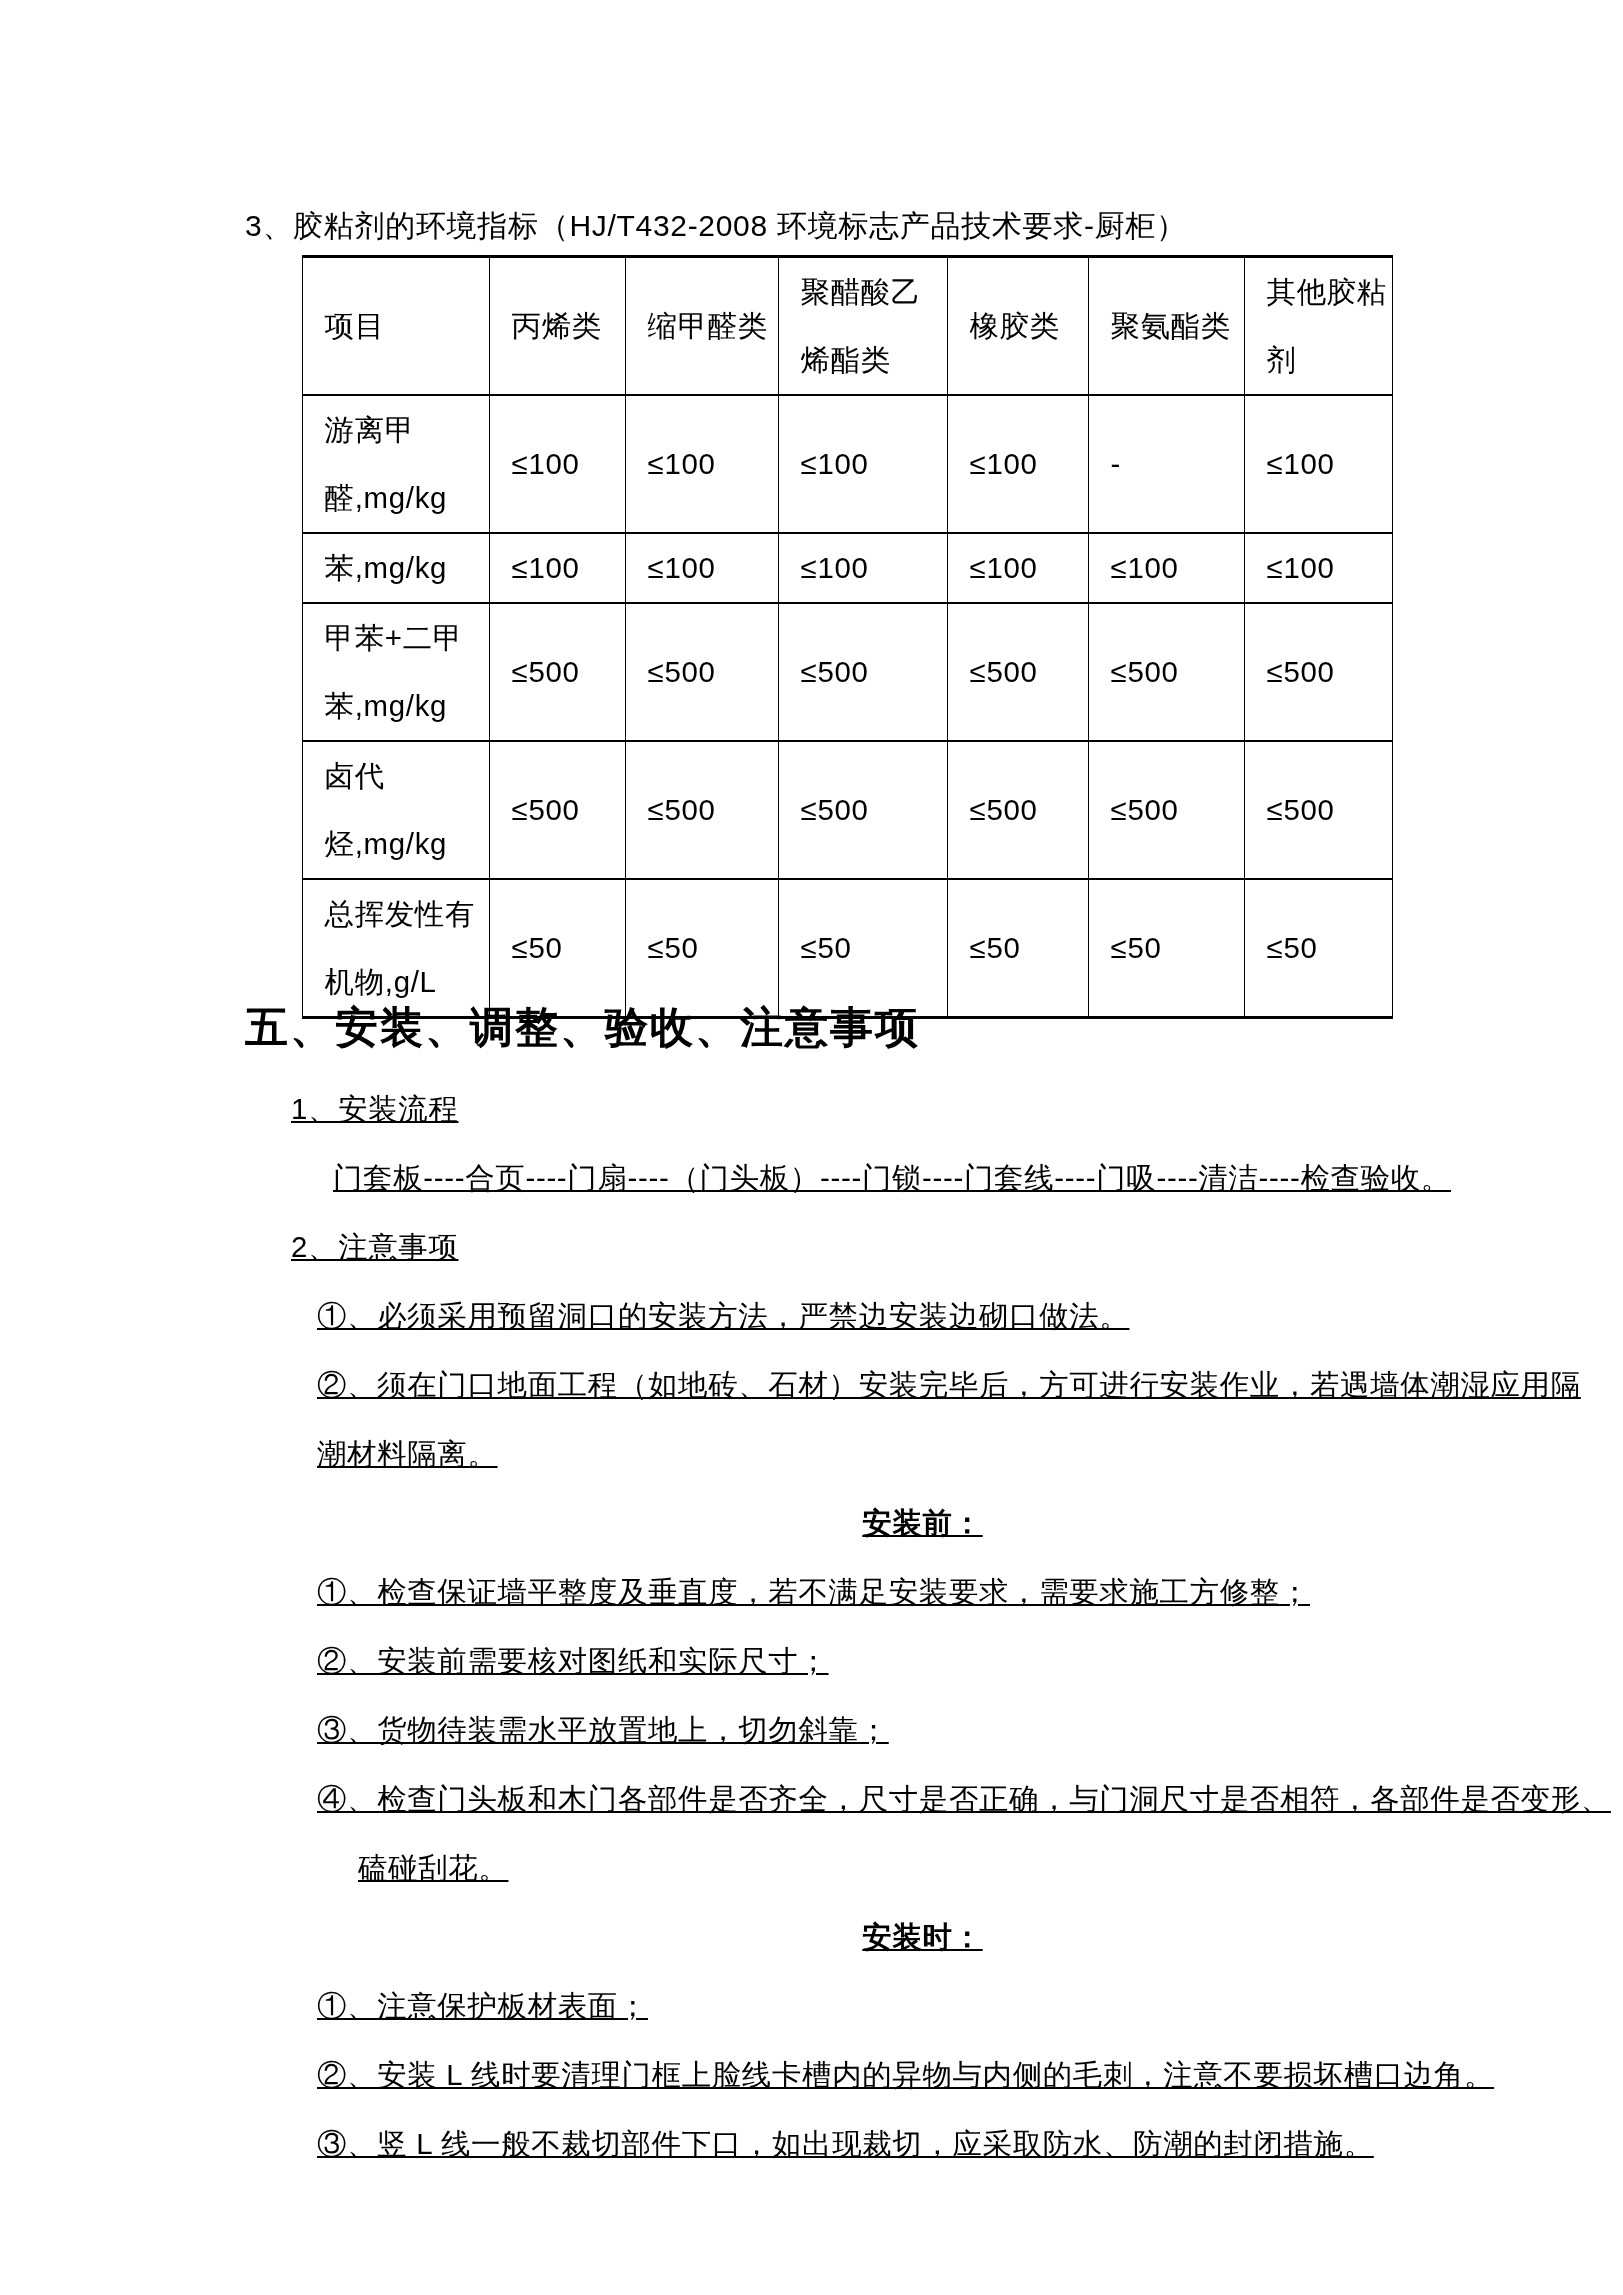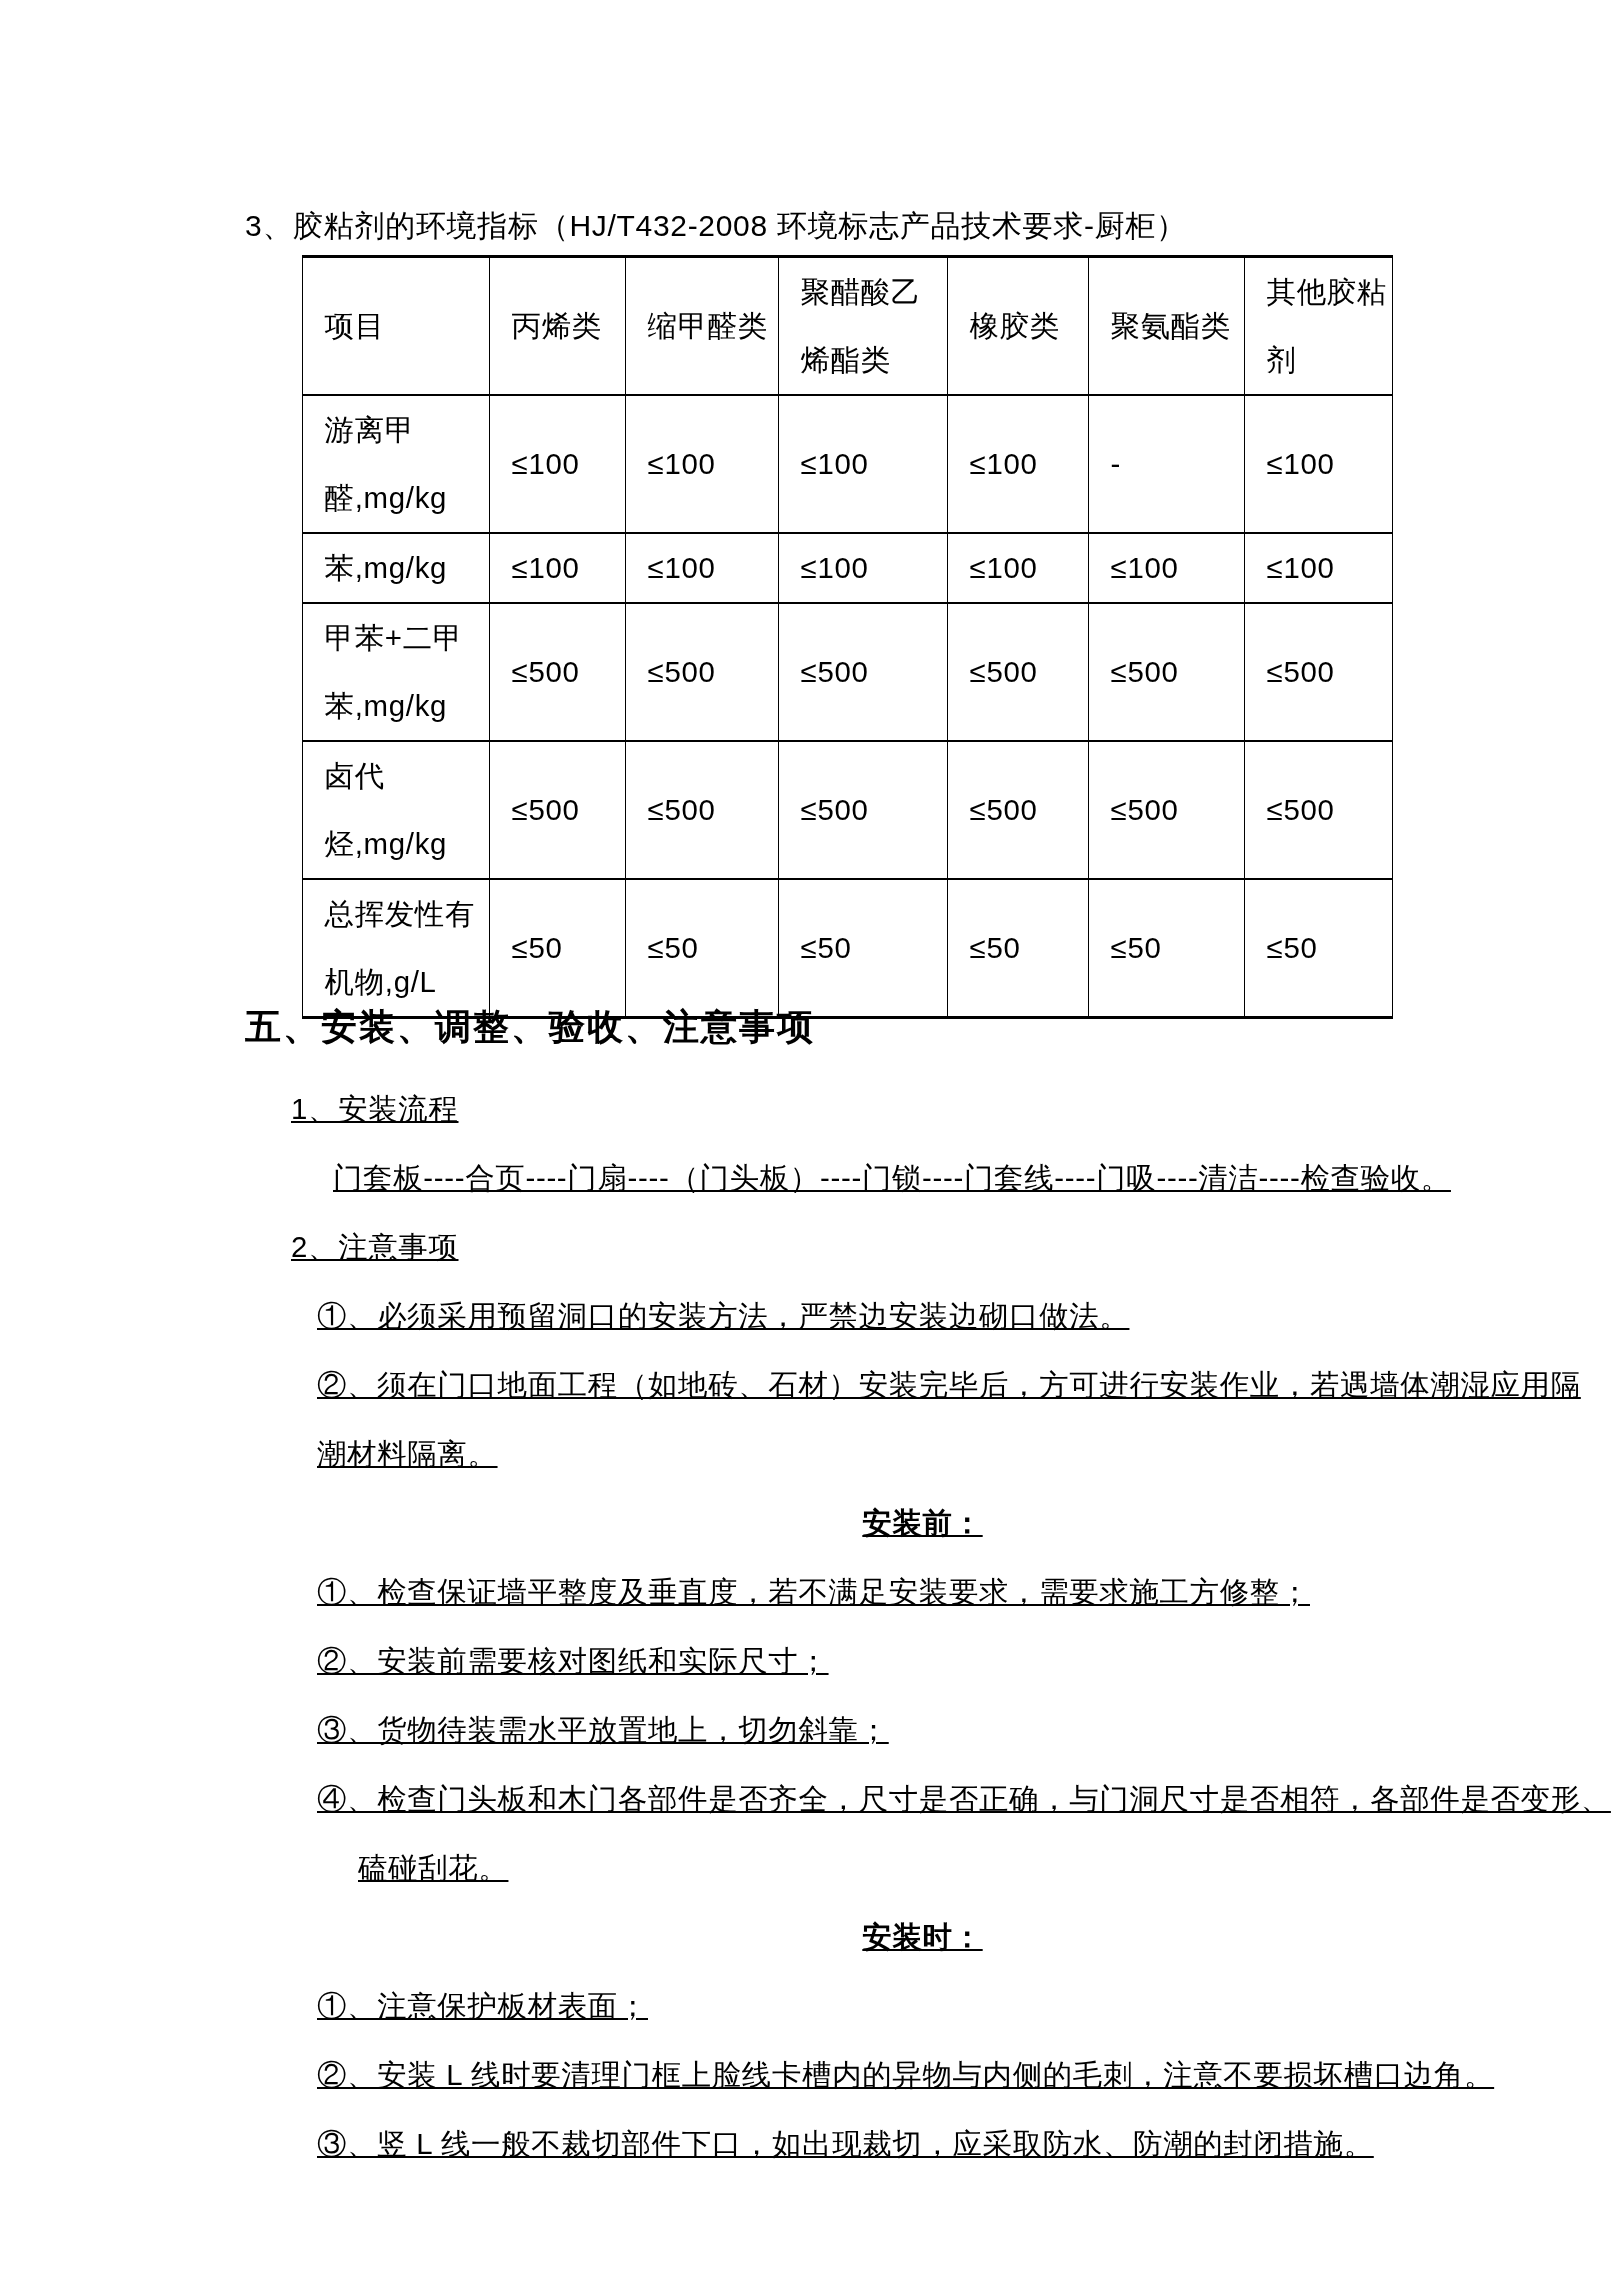--- a/index.html
+++ b/index.html
@@ -31,21 +31,21 @@
     overflow:hidden;
   }
   tr.r-head  { height:131px; }
   tr.r1 { height:128px;padding-left:48px; }
   tr.r2 { height:70px; }
   tr.r3 { height:121px; }
   tr.r4 { height:126px; }
   tr.r5 { height:128px; }
   .heading {
     position:absolute; left:245px; top:1002px;
-    font-size:36px; line-height:50px; font-weight:bold;
+    font-size:43px; line-height:50px; font-weight:bold;
     letter-spacing:2px; white-space:nowrap;
   }
   .body-block {
     position:absolute; left:245px; top:1074px; width:1283px;
     font-size:29.4px;
   }
   .bline { line-height:69px; white-space:nowrap; letter-spacing:0.7px;text-decoration:underline; }
   .ind-a { margin-left:46px; }
   .ind-b { margin-left:72px; }
   .ind-c { margin-left:88px; }

